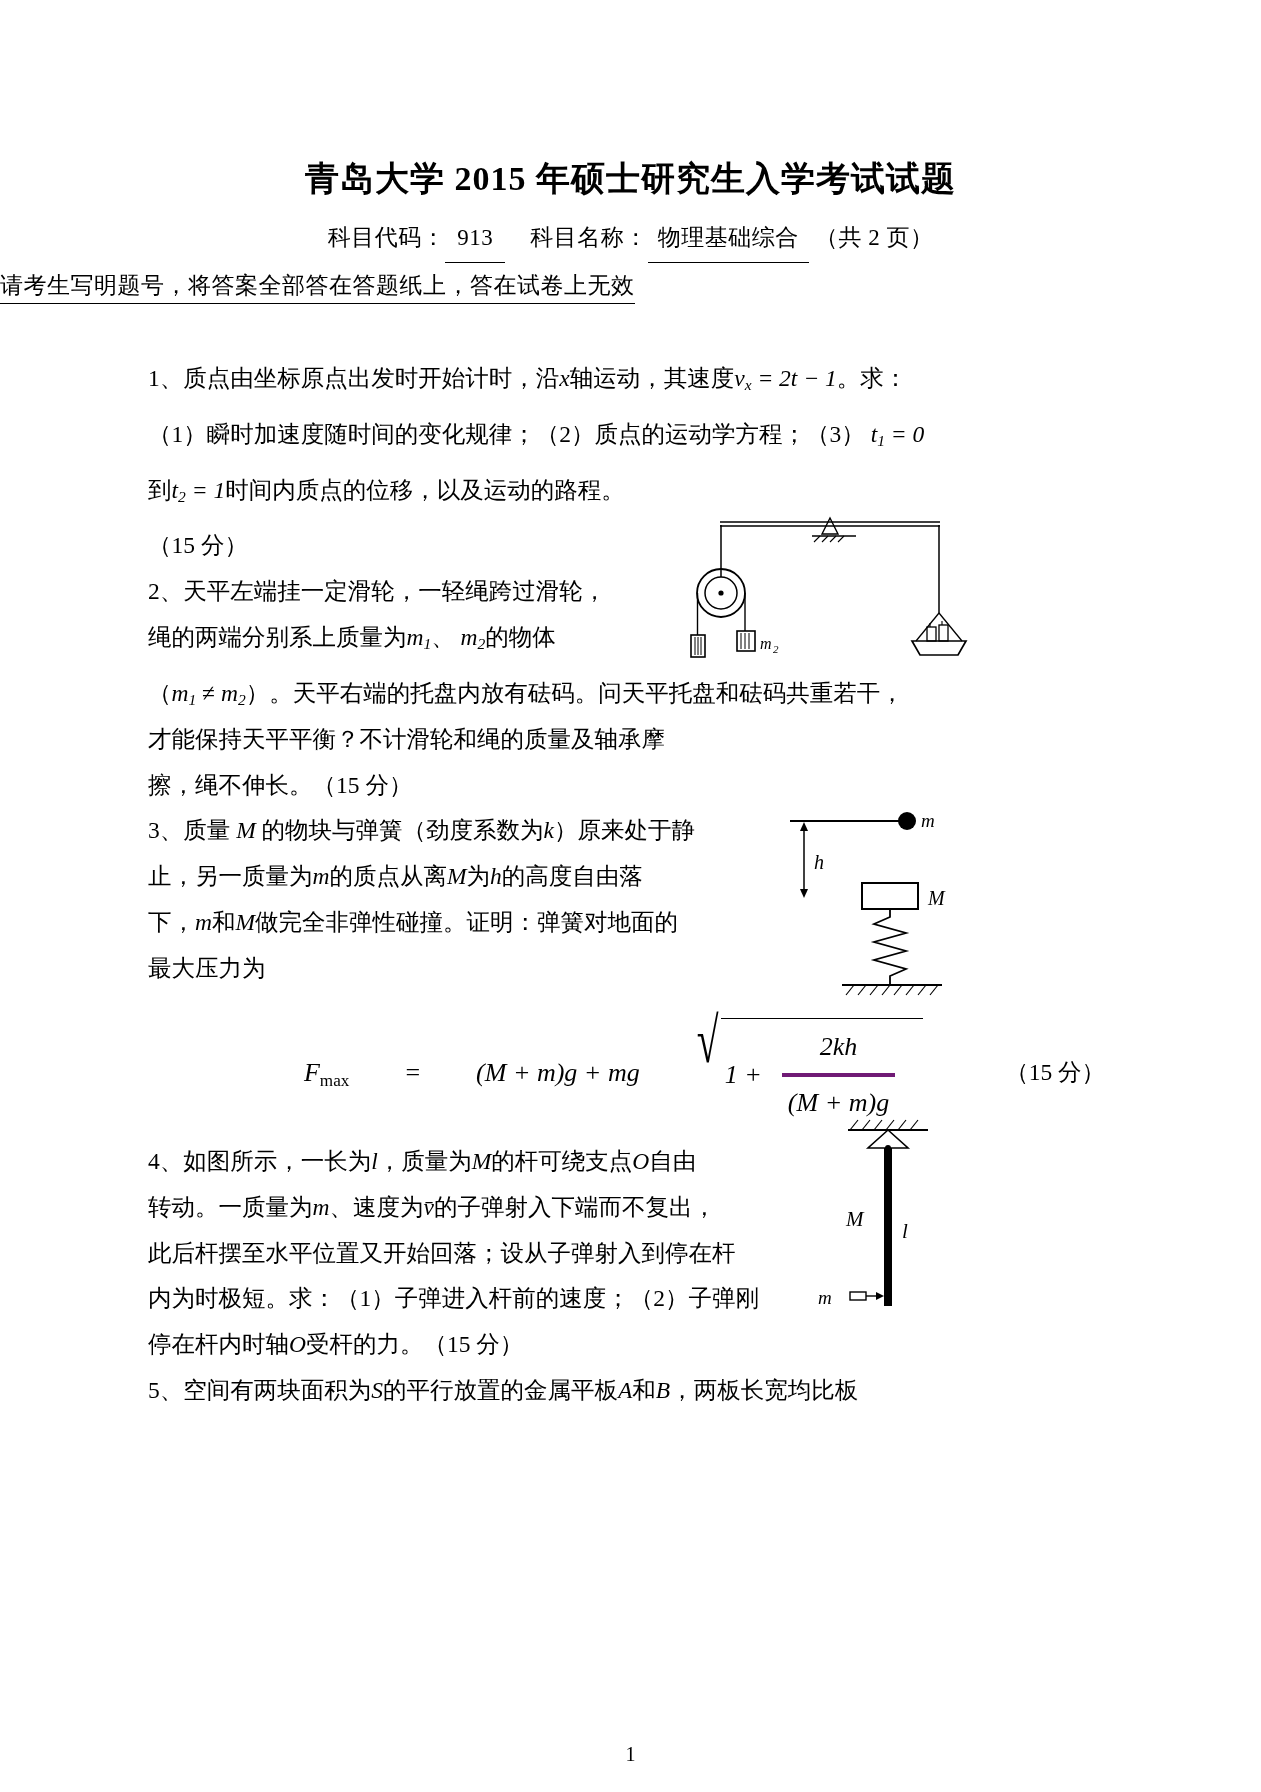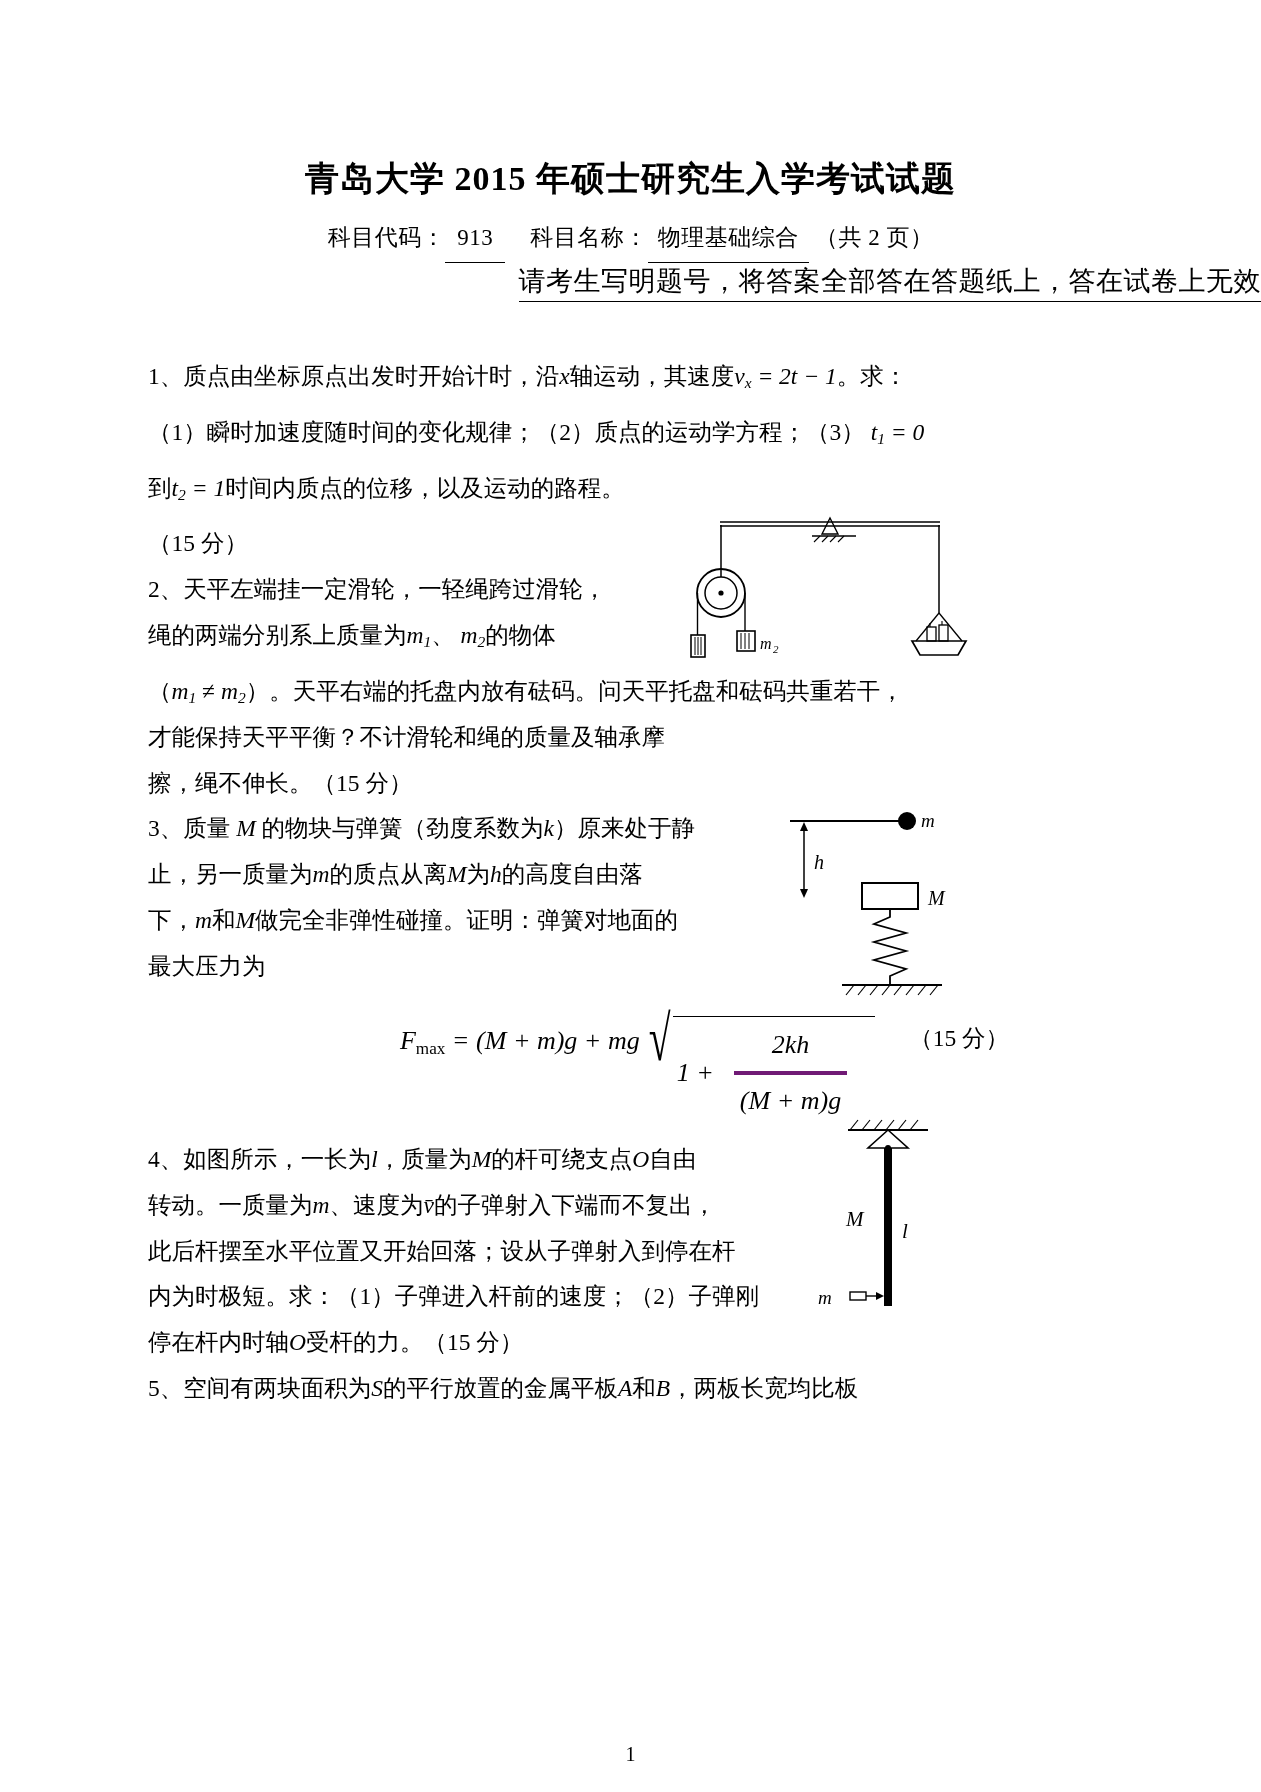--- a/index.html
+++ b/index.html
@@ -43,23 +43,23 @@
     letter-spacing: 0.5px;
   }
   .u-field {
     display: inline-block;
     border-bottom: 1.6px solid #000;
     padding: 0 10px 7px 10px;
     min-width: 40px;
     text-align: center;
   }
   .notice-line {
-    text-align: right;
-    font-size: 27px;
-    margin-top: 0;
+    text-align: left;
+    font-size: 23px;
+    margin-top: 7px;
     letter-spacing: 0.5px;
   }
   .notice-inner {
     display: inline-block;
     border-bottom: 1.8px solid #000;
     padding-bottom: 2px;
   }
 
   
   .body-area {
@@ -91,22 +91,24 @@
 
   
   .formula-row {
     text-align: center;
     margin-top: 26px;
     margin-bottom: 10px;
     font-size: 25px;
   }
   .fml {
     display: inline-flex;
+    align-items: center;
     font-style: italic;
     font-size: 26px;
+    gap: 48px;
   }
   .sqrt {
     display: inline-flex;
     align-items: stretch;
     margin-left: 2px;
   }
   .sqrt-sign {
     font-size: 64px;
     line-height: 0.72;
     transform: scaleX(0.62);

